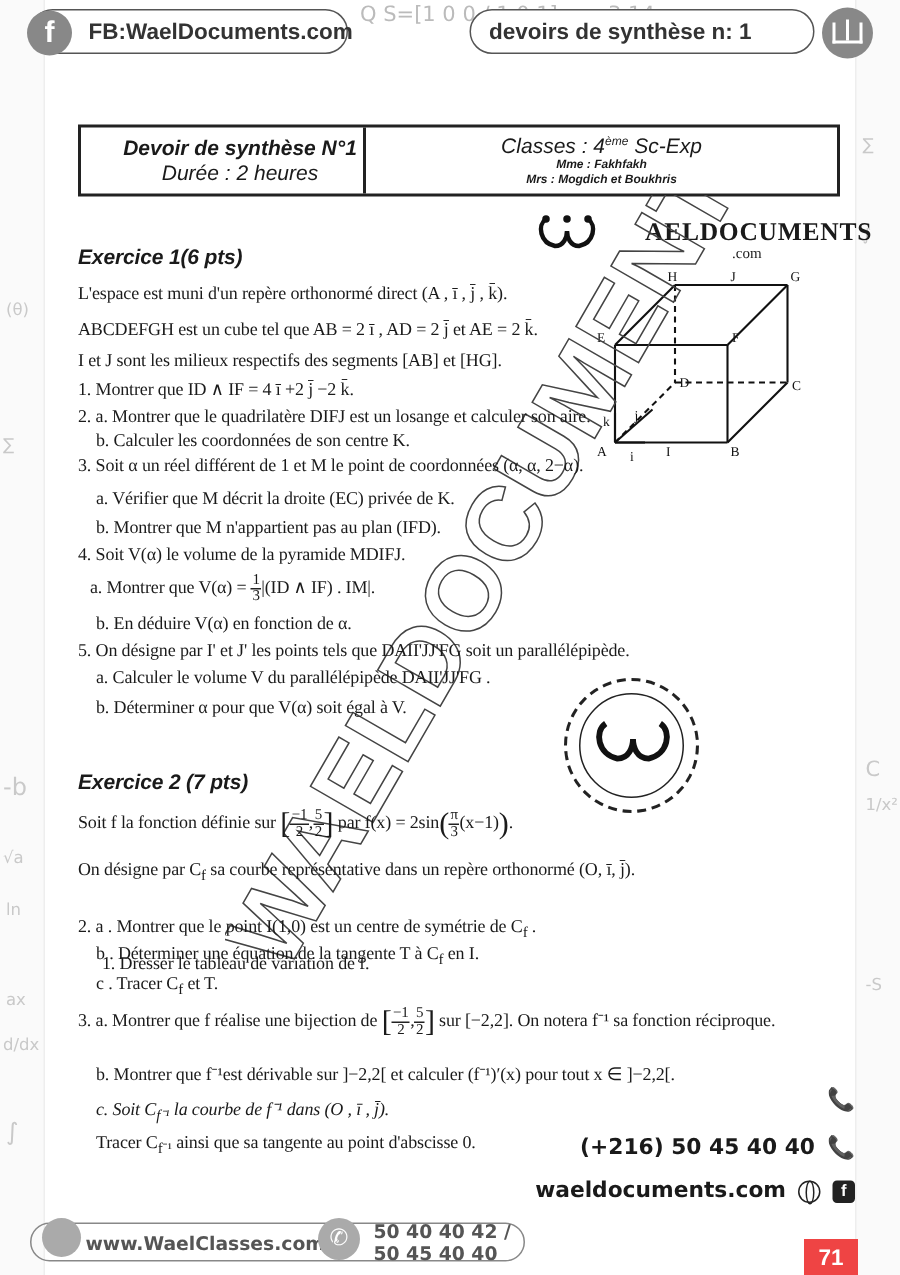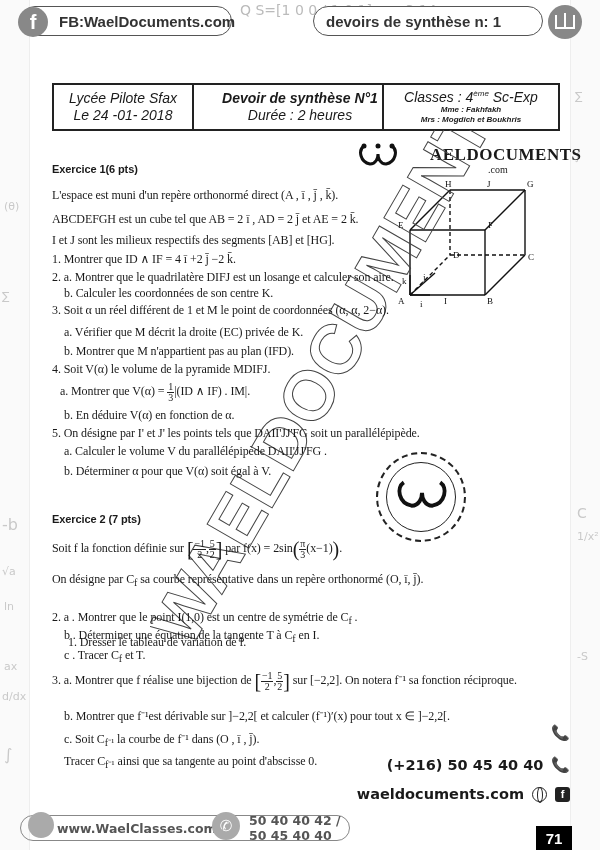--- a/index.html
+++ b/index.html
@@ -34,21 +34,21 @@
   .hcell.c1 { width: 140px; font-size: 14px; line-height: 17px; }
   .hcell.c2 { width: 166px; font-size: 14px; line-height: 17px; margin-left: 24px; }
   .hcell.c2 .b { font-weight: bold; }
   .hcell.c3 { flex: 1; }
   .hcell.c3 .cls { font-size: 14px; }
   .hcell.c3 .cls sup { font-size: 8px; }
   .hcell.c3 .small { font-size: 8px; font-weight: bold; line-height: 10px; }
 
   
   .line { position: absolute; font-size: 12px; white-space: nowrap; letter-spacing: -0.1px; }
-  .ex-title { font-family: "Liberation Sans", sans-serif; font-weight: bold; font-size: 11px; }
+  .ex-title { font-family: "Liberation Sans", sans-serif; font-weight: bold; font-size: 14px; font-style: italic; }
   .frac { display: inline-flex; flex-direction: column; align-items: center; vertical-align: middle; font-size: 10px; line-height: 10px; }
   .frac .n { border-bottom: 1px solid #222; padding: 0 1px; }
   .br { font-size: 20px; vertical-align: middle; }
 
   
   .logo { position: absolute; left: 358px; top: 142px; display: flex; align-items: center; }
   .logo-mark { width: 40px; height: 26px; position: relative; }
   .logo-text { font-family: Liberation Serif, serif; font-size: 17px; font-weight: bold; letter-spacing: 0.5px; padding-left: 32px; }
   .logo-sub { position: absolute; left: 488px; top: 164px; font-size: 10px; }
 
@@ -67,21 +67,21 @@
   .fb-sq { display: inline-block; width: 15px; height: 15px; background: #222; color: #fff; border-radius: 3px; font-size: 11px; text-align: center; line-height: 15px; font-family: "Liberation Sans", sans-serif; }
 
   
   .watermark { position: absolute; left: 150px; top: 130px; width: 380px; height: 560px; pointer-events: none; }
 
   
   .footer-pill { position: absolute; left: 20px; top: 815px; width: 330px; height: 26px; border: 1.5px solid #888; border-radius: 14px;
                  font-family: "DejaVu Sans", sans-serif; font-weight: bold; font-size: 12.5px; color: #555; display: flex; align-items: center; }
   .foot-globe { position: absolute; left: 28px; top: 812px; width: 26px; height: 26px; border-radius: 50%; background: #aaa; }
   .foot-phone { position: absolute; left: 212px; top: 812px; width: 28px; height: 28px; border-radius: 50%; background: #aaa; color: #fff; text-align: center; line-height: 28px; font-size: 15px; }
-  .page-num { position: absolute; left: 536px; top: 826px; width: 36px; height: 24px; background: #000000; color: #fff; font-family: "Liberation Sans", sans-serif; font-weight: bold; font-size: 15px; display: flex; align-items: center; justify-content: center; }
+  .page-num { position: absolute; left: 536px; top: 826px; width: 36px; height: 24px; background: #ef4444; color: #fff; font-family: "Liberation Sans", sans-serif; font-weight: bold; font-size: 15px; display: flex; align-items: center; justify-content: center; }
 </style>
 </head>
 <body>
 
 <div class="margin left">
   <span style="top:200px;left:4px;">(θ)</span>
   <span style="top:290px;left:2px;">∑</span>
   <span style="top:515px;left:2px;font-size:16px;">-b</span>
   <span style="top:565px;left:2px;">√a</span>
   <span style="top:600px;left:4px;">ln</span>
@@ -105,24 +105,20 @@
     <span>f</span>
   </div>
 <div class="pill title">
   <span>devoirs de synthèse n: 1</span>
 </div>
 <div class="circle-icon book">
     <div class="book-shape"></div>
   </div>
 
 <div class="header-table">
-  <div class="hcell c1">
-    <span>Lycée Pilote Sfax</span>
-    <span>Le 24 -01- 2018</span>
-  </div>
   <div class="hcell c2">
     <span class="b">Devoir de synthèse N°1</span>
     <span>Durée : 2 heures</span>
   </div>
   <div class="hcell c3">
     <span class="cls"><span>Classes : 4</span><sup>ème</sup><span> Sc-Exp</span></span>
     <span class="small">Mme : Fakhfakh</span>
     <span class="small">Mrs : Mogdich et Boukhris</span>
   </div>
 </div>
@@ -229,21 +225,21 @@
 <div class="line" style="left:52px;top:670px;">
   <span>3. a. Montrer que f réalise une bijection de</span> <span class="br">[</span><span class="frac">
       <span class="n">−1</span>
       <span>2</span>
     </span>,<span class="frac">
       <span class="n">5</span>
       <span>2</span>
     </span><span class="br">]</span> <span>sur [−2,2]. On notera f⁻¹ sa fonction réciproque.</span>
 </div>
 <div class="line" style="left:64px;top:707px;">b. Montrer que f⁻¹est dérivable sur ]−2,2[ et calculer (f⁻¹)′(x) pour tout x ∈ ]−2,2[.</div>
-<div class="line" style="left:64px;top:730px;"><span>c. Soit C</span><sub>f⁻¹</sub> <span>la courbe de f⁻¹ dans (O , ī , j̄).</span></div>
+<div class="line" style="left:64px;top:730px;font-style:italic;"><span>c. Soit C</span><sub>f⁻¹</sub> <span>la courbe de f⁻¹ dans (O , ī , j̄).</span></div>
 <div class="line" style="left:64px;top:754px;"><span>Tracer C</span><sub>f⁻¹</sub> <span>ainsi que sa tangente au point d'abscisse 0.</span></div>
 
 <div class="contact" style="top:724px;">
     <span class="phone-icon">📞</span>
 </div>
 <div class="contact" style="top:756px;">
   <span>(+216) 50 45 40 40</span>
     <span class="phone-icon">📞</span>
 </div>
 <div class="contact" style="top:786px;">

